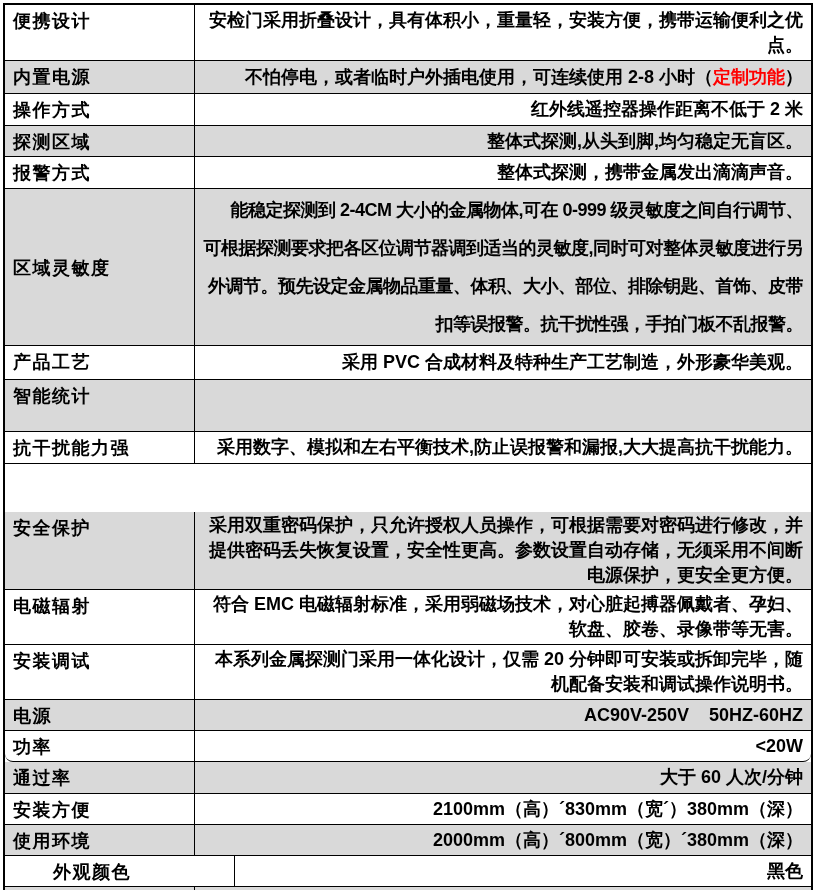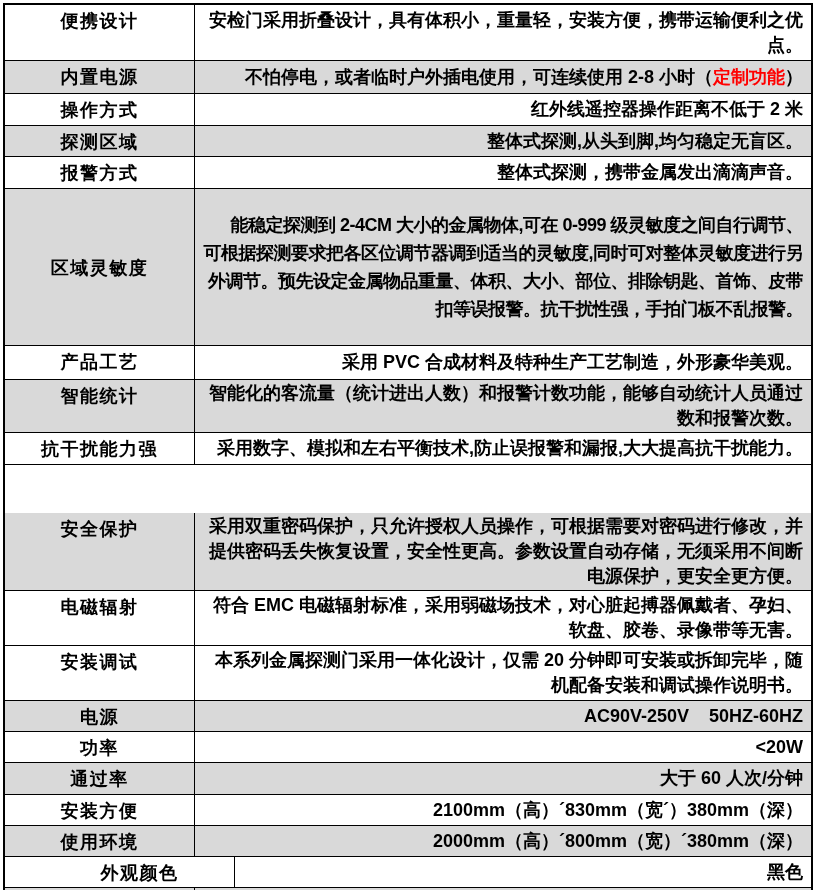--- a/index.html
+++ b/index.html
@@ -35,51 +35,50 @@
     display: flex;
     flex-direction: column;
     padding: 1px 8px;
   }
   .label {
     width: 190px;
     flex: 0 0 190px;
     border-right: 1px solid #000000;
     justify-content: flex-start;
     padding-top: 4px;
-    text-align: center;
   }
   .value { flex: 1 1 auto; justify-content: center; text-align: right; }
   .txt {
     font-size: 18px;
     line-height: 25px;
     white-space: pre-wrap;
     word-break: break-all;
   }
   .label .txt { letter-spacing: 1.5px; white-space: nowrap; }
   .row.loose .value .txt {
-    line-height: 28px;
+    line-height: 38px;
     text-indent: 26px;
     letter-spacing: -0.5px;
   }
   .row.loose .label { justify-content: center; padding-top: 4px; }
   
   .row:nth-child(1)  { min-height: 56px; }
   .row:nth-child(2)  { min-height: 33px; }
   .row:nth-child(3)  { min-height: 32px; gap: 44px; }
   .row:nth-child(4)  { min-height: 31px; }
   .row:nth-child(5)  { min-height: 32px; }
   .row:nth-child(6)  { min-height: 157px; }
   .row:nth-child(7)  { min-height: 34px; }
   .row:nth-child(8)  { min-height: 52px; }
   .row:nth-child(9)  { min-height: 32px; }
   .row:nth-child(10) { min-height: 78px; margin-top: 48px; }
   .row:nth-child(11) { min-height: 55px; }
   .row:nth-child(12) { min-height: 55px; }
   .row:nth-child(13) { min-height: 30px; }
-  .row:nth-child(14) { min-height: 30px; }
+  .row:nth-child(14) { min-height: 30px; border-radius: 8px; }
   .row:nth-child(15) { min-height: 32px; }
   .row:nth-child(16) { min-height: 30px; }
   .row:nth-child(17) { min-height: 28px; }
   .row:nth-child(18) { min-height: 30px; padding-left: 40px; }
   .row:nth-child(19) { min-height: 28px; }
   .row:nth-child(20) { min-height: 29px; }
 </style>
 </head>
 <body>
 
@@ -145,23 +144,20 @@
     </div>
     <div class="cell value">
       <span class="txt">采用 PVC 合成材料及特种生产工艺制造，外形豪华美观。</span>
     </div>
   </div>
 
   <div class="row shaded">
     <div class="cell label">
       <span class="txt">智能统计</span>
     </div>
-    <div class="cell value">
-      <span class="txt">智能化的客流量（统计进出人数）和报警计数功能，能够自动统计人员通过数和报警次数。</span>
-    </div>
   </div>
 
   <div class="row">
     <div class="cell label">
       <span class="txt">抗干扰能力强</span>
     </div>
     <div class="cell value">
       <span class="txt">采用数字、模拟和左右平衡技术,防止误报警和漏报,大大提高抗干扰能力。</span>
     </div>
   </div>

